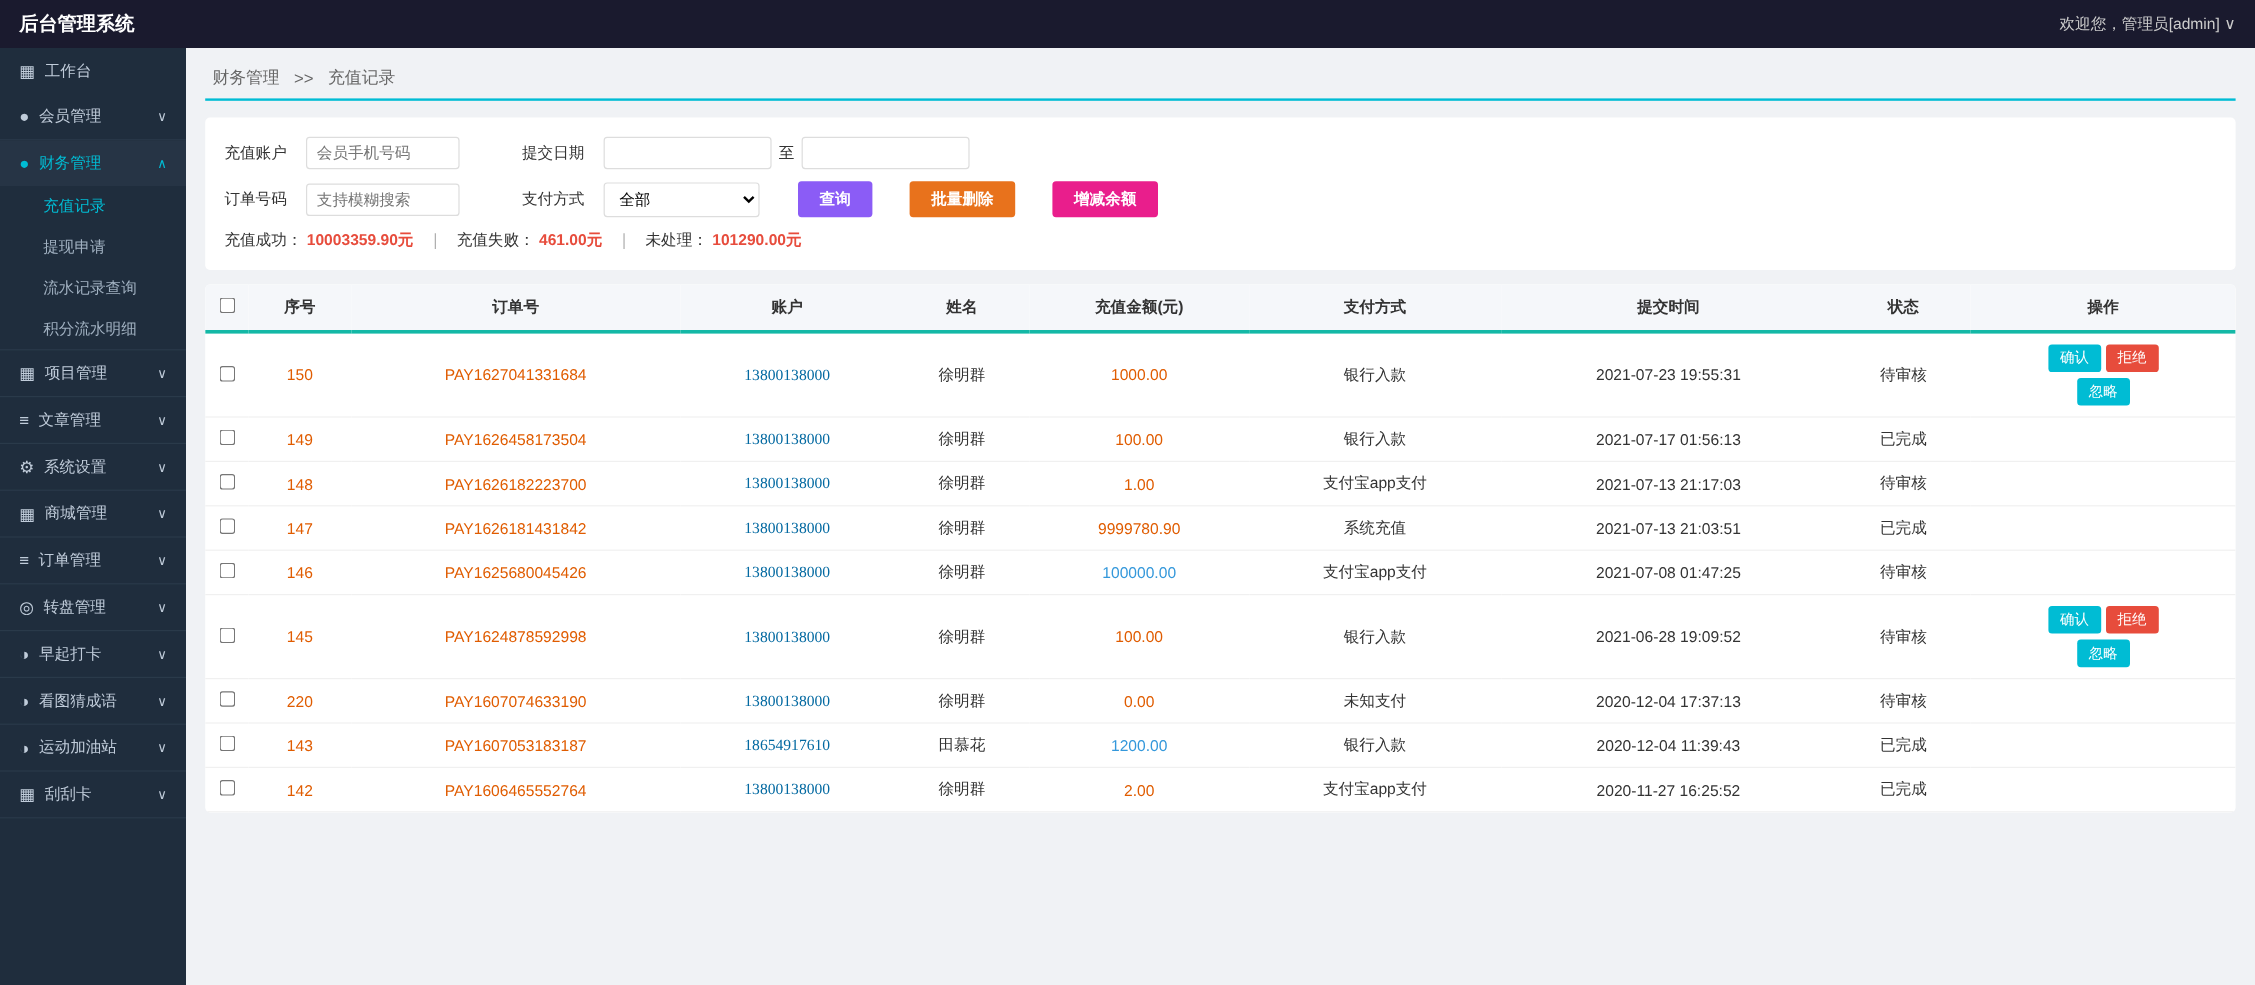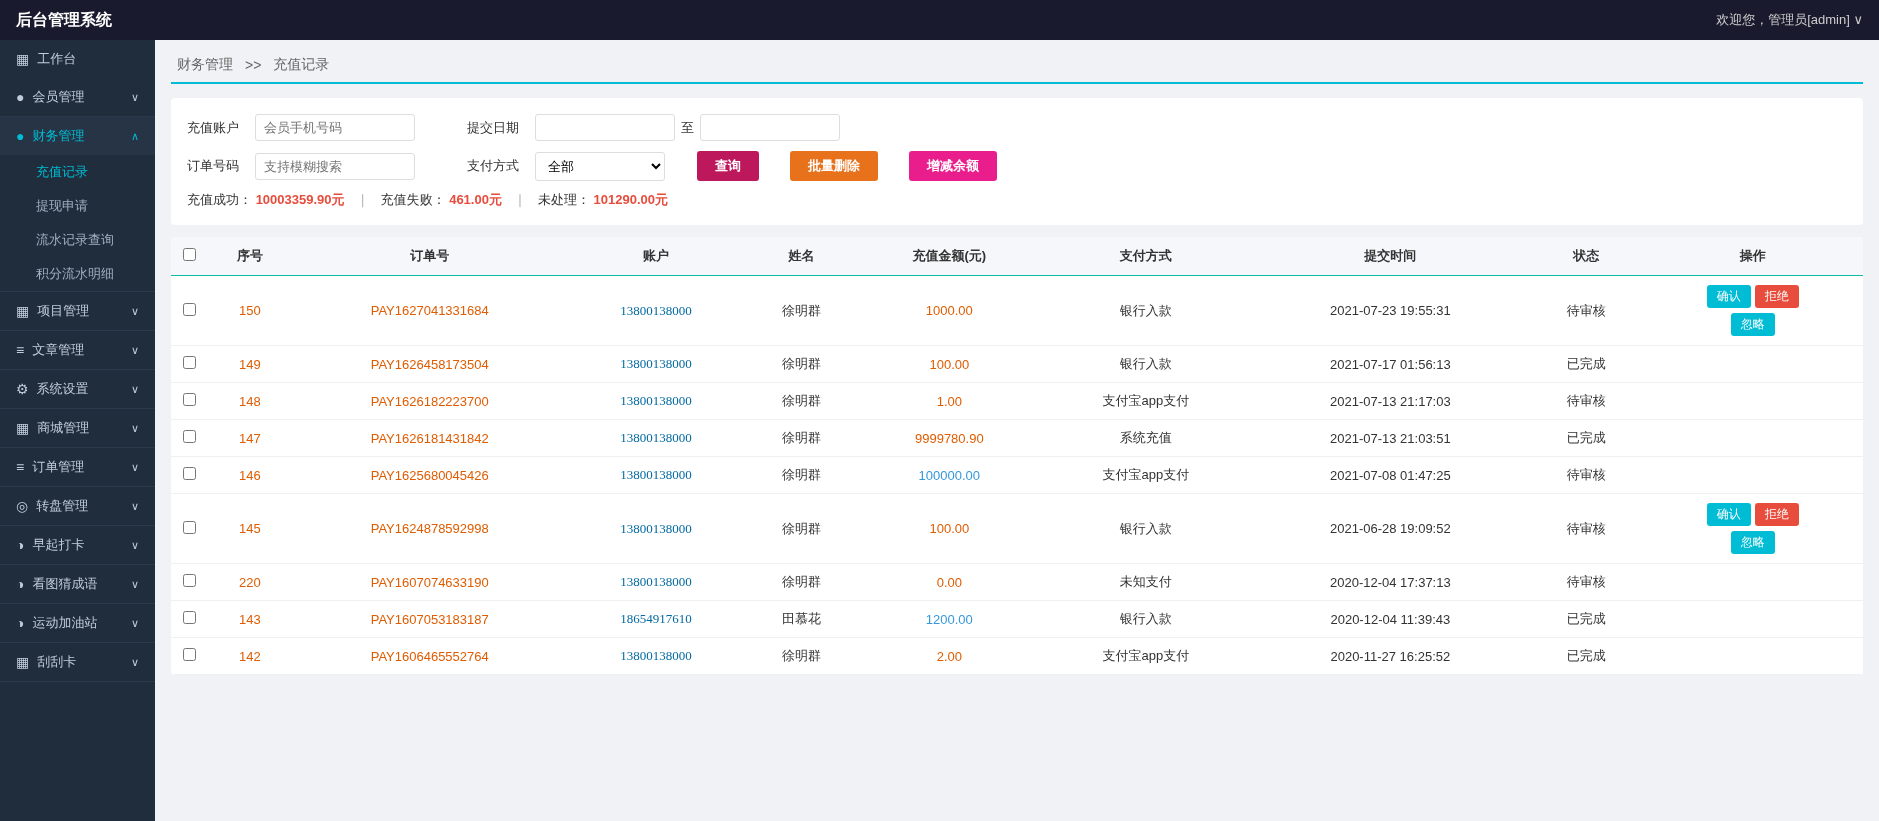--- a/index.html
+++ b/index.html
@@ -93,21 +93,21 @@
       white-space: nowrap;
       min-width: 56px;
     }
     .filter-input {
       border: 1px solid #ddd;
       border-radius: 3px;
       padding: 5px 8px;
       font-size: 13px;
       outline: none;
       color: #999;
-      width: 160px;
+      width: 128px;
     }
     .filter-select {
       border: 1px solid #ddd;
       border-radius: 3px;
       padding: 5px 8px;
       font-size: 13px;
       outline: none;
       background: #fff;
       width: 130px;
     }
@@ -127,21 +127,21 @@
     .btn {
       padding: 6px 18px;
       border: none;
       border-radius: 3px;
       cursor: pointer;
       font-size: 13px;
       font-weight: bold;
       color: #fff;
       margin-left: 19px;
     }
-    .btn-query { background: #be185d; }
+    .btn-query { background: #8b5cf6; }
     .btn-delete { background: #e8721c; }
     .btn-adjust { background: #e91e8c; }
     .stats-row {
       font-size: 13px;
       color: #333;
       margin-top: 4px;
     }
     .stats-row .red { color: #e74c3c; font-weight: bold; }
     .stats-row .sep { margin: 0 8px; color: #999; }
 
@@ -157,21 +157,21 @@
       font-size: 13px;
     }
     thead tr {
       background: #f5f7fa;
     }
     thead th {
       padding: 10px 8px;
       text-align: center;
       color: #333;
       font-weight: bold;
-      border-bottom: 1px solid #14b8a6;
+      border-bottom: 3px solid #14b8a6;
       white-space: nowrap;
     }
     tbody tr {
       border-bottom: 1px solid #f0f0f0;
     }
     tbody td {
       padding: 9px 8px;
       text-align: center;
       color: #333;
       white-space: nowrap;

